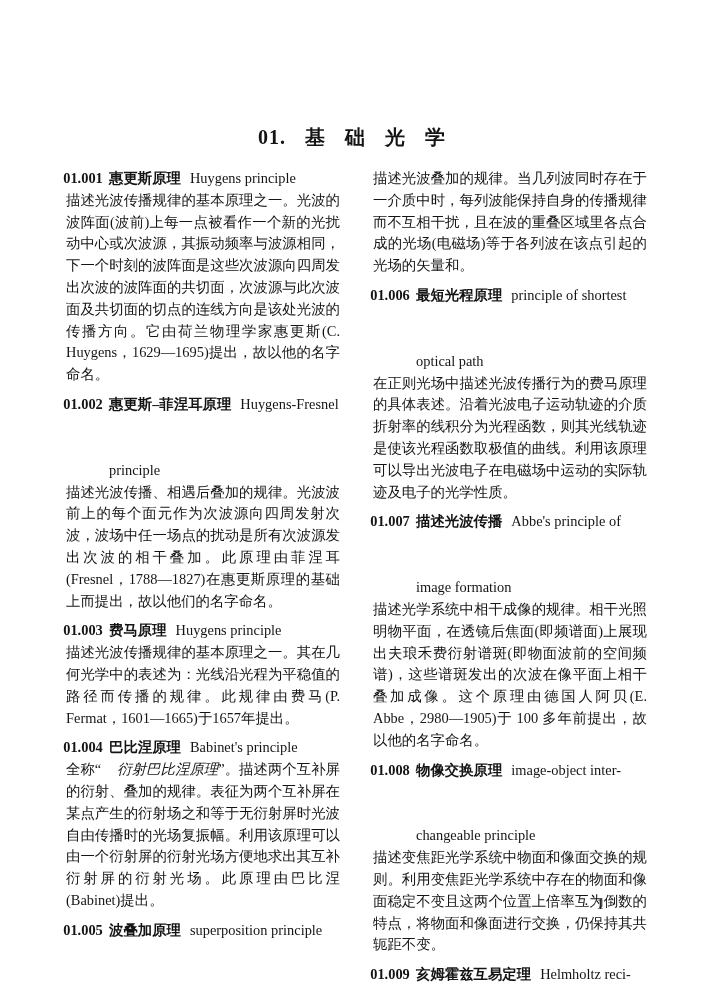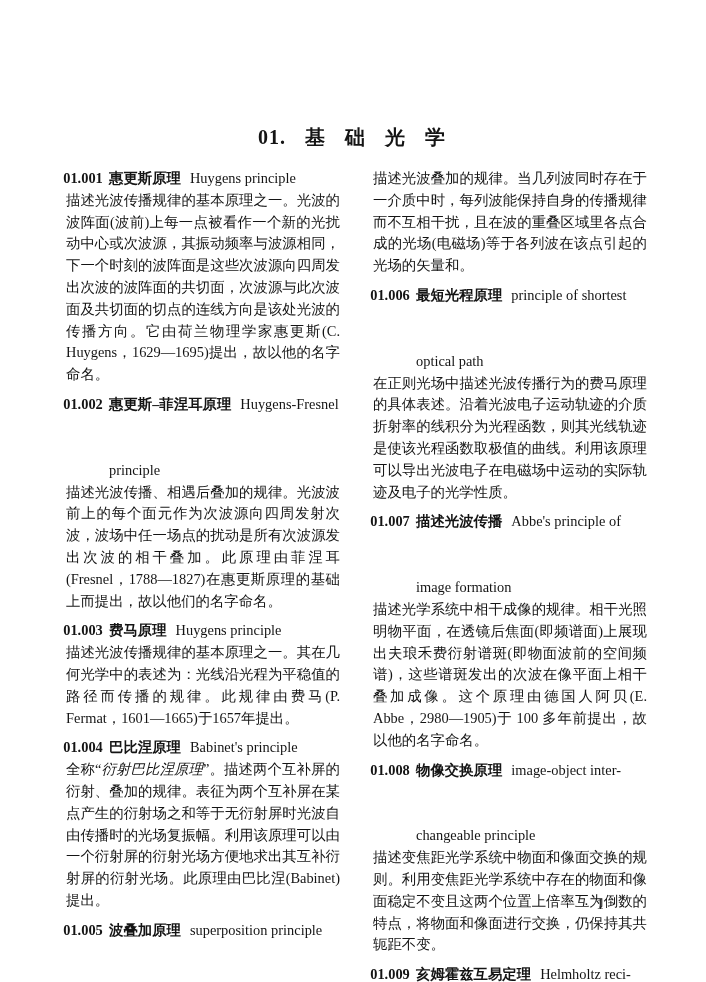--- a/index.html
+++ b/index.html
@@ -60,21 +60,21 @@
     text-align: center;
   }
   .term-zh { font-weight: bold; }
   .term-en { margin-left: 9px; }
   .entry-heading-cont { padding-left: 52px; margin-top: 44px; }
   .entry-body {
     margin: 0 0 0 9px;
     width: 274px;
     text-align: justify;
   }
-  .seg-italic { font-style: italic; }
+  .seg-italic { font-style: italic; margin-left: 16px; }
   .page-number {
     position: absolute;
     top: 894px;
     left: 57px;
     width: 561px;
     text-align: right;
     font-size: 14.4px;
     line-height: 21.8px;
     letter-spacing: 2px;
   }

